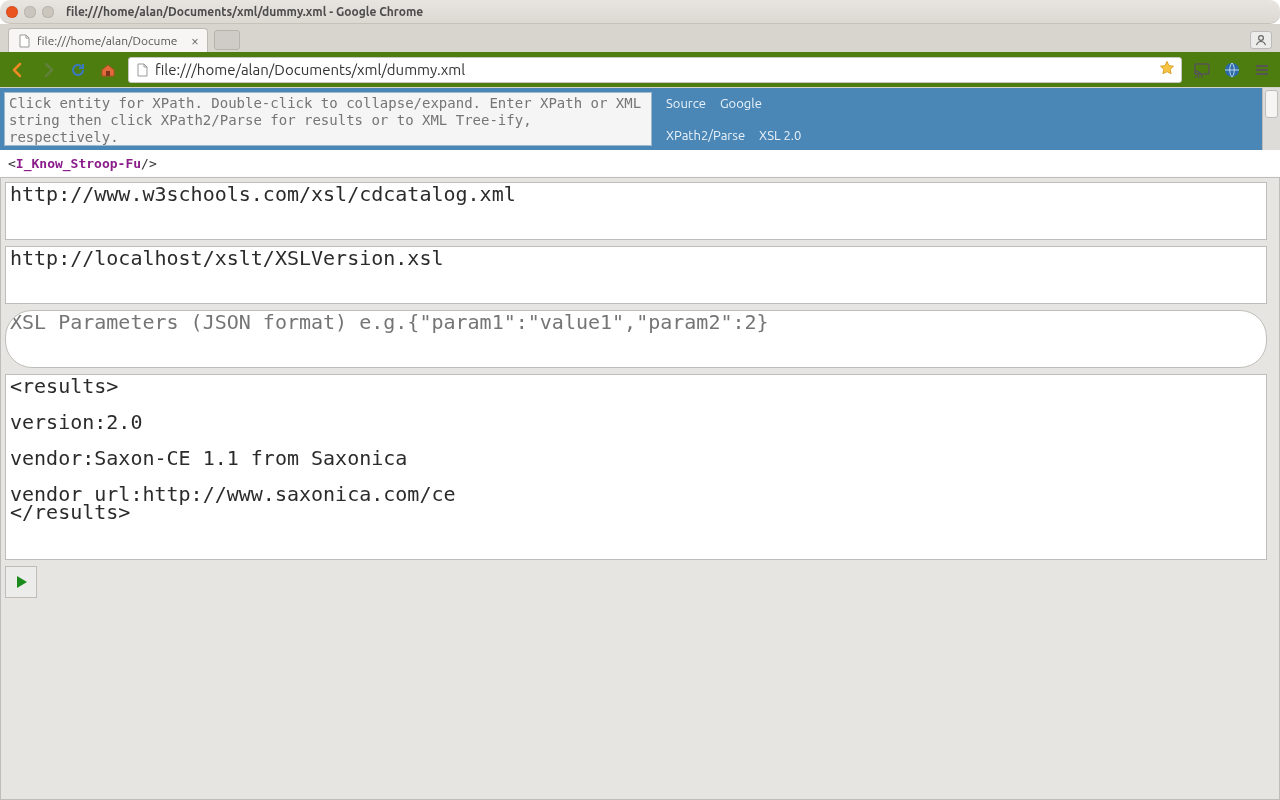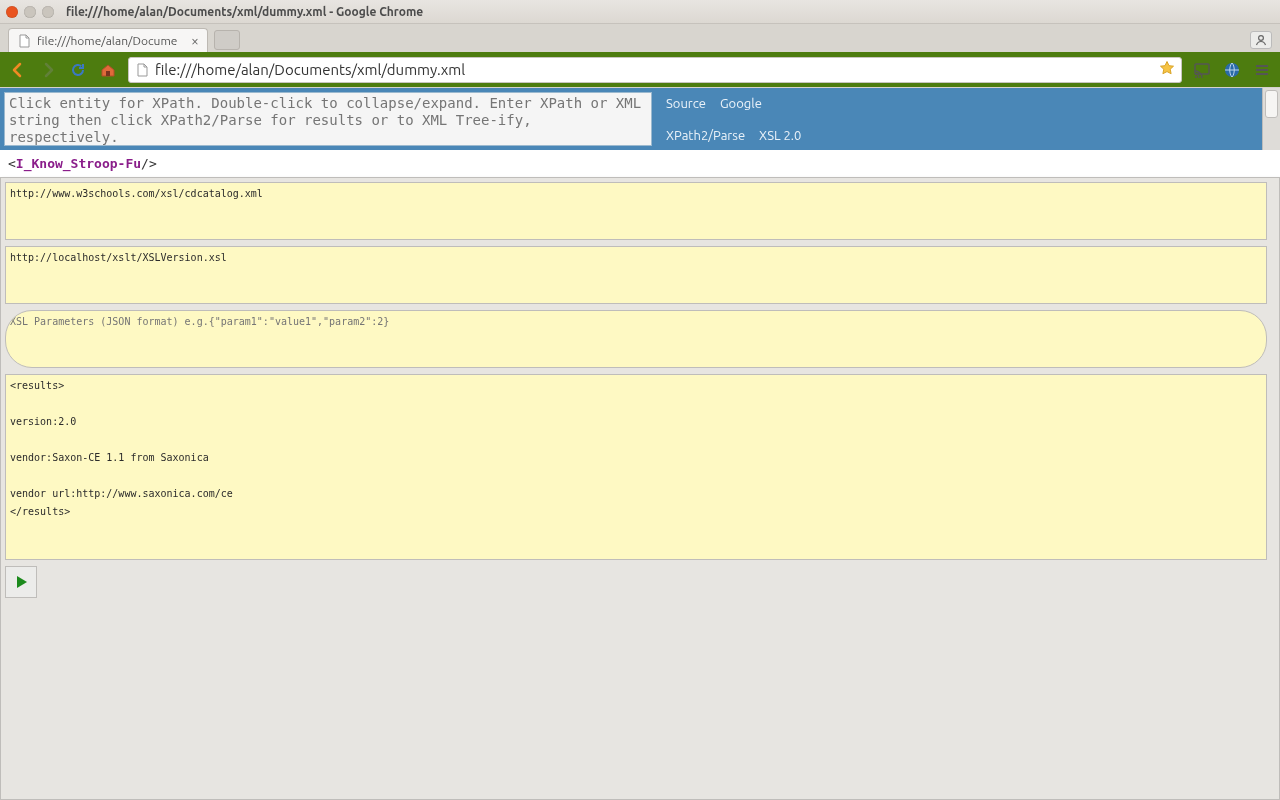--- a/index.html
+++ b/index.html
@@ -1,19 +1,19 @@
 <!DOCTYPE html>
 <html><head>
   <meta charset="utf-8">
   <style>
     * { margin:0; padding:0; box-sizing:border-box; }
     body { font-family:"Ubuntu","DejaVu Sans",sans-serif; font-size:13px; background:#fff; width:1280px; height:800px; overflow:hidden; }
 
     
-    .os-titlebar { height:24px; background:linear-gradient(#e8e5e1,#dcd8d2); display:flex; align-items:center; padding:0 6px; border-bottom:1px solid #c6c2bc; }
+    .os-titlebar { height:24px; background:linear-gradient(#e8e5e1,#dcd8d2); display:flex; align-items:center; padding:0 6px; border-bottom:1px solid #c6c2bc;border-radius:10px; }
     .os-titlebar .win-btn { width:12px; height:12px; border-radius:50%; margin-right:6px; display:inline-block; box-shadow:inset 0 0 1px rgba(0,0,0,0.4); }
     .win-close { background:#e95420; }
     .win-min { background:#cac5bd; }
     .win-max { background:#cac5bd; }
     .os-title { margin-left:6px; color:#4c4c4c; font-weight:bold; font-size:12px; }
 
     
     .tabstrip { height:28px; background:#d8d5cf; display:flex; align-items:flex-end; padding:0 8px; position:relative; }
     .tab { width:200px; height:24px; background:#f7f6f5; border:1px solid #bdb9b3; border-bottom:none; border-top-left-radius:4px; border-top-right-radius:4px; display:flex; align-items:center; padding:0 8px; font-size:12px; color:#555; position:relative; }
     .tab .page-icon { width:14px; height:14px; margin-right:6px; }
@@ -36,21 +36,21 @@
     .app-link { cursor:pointer; }
     .header-scroll { margin-left:auto; width:18px; background:#dedcd8; border-left:1px solid #bbb; position:relative; }
     .header-scroll .thumb { position:absolute; top:2px; left:2px; right:2px; height:28px; background:#f6f5f3; border:1px solid #bfbdba; border-radius:3px; }
 
     
     .content { display:flex; height:calc(800px - 24px - 28px - 36px - 62px);flex-direction:column; }
     .left-panel { width:332px; padding:6px 8px; font-family:"DejaVu Sans Mono",monospace; font-size:13px; }
     .left-panel .tag-bracket { color:#333; }
     .left-panel .tag-name { color:#8a1d8a; font-weight:bold; }
     .right-panel { flex:1; background:#e7e5e1; padding:4px 12px 4px 4px; border:1px solid #bfbdba; box-shadow:2px 2px 4px rgba(0,0,0,0.15); display:flex; flex-direction:column; gap:6px; height:414px; }
-    .field { background:#fef9c3; border:1px solid #bfbdba; font-family:"DejaVu Sans Mono",monospace; font-size:10px; color:#2b2b2b; padding:2px 4px; resize:none; width:100%; line-height:18px; }
+    .field { background:#ffffff; border:1px solid #bfbdba; font-family:"DejaVu Sans Mono",monospace; font-size:20px; color:#2b2b2b; padding:2px 4px; resize:none; width:100%; line-height:18px; }
     .field.ph-gray { color:#888; }
     .run-btn { width:32px; height:32px; background:#ececea; border:1px solid #bfbdba; display:flex; align-items:center; justify-content:center; cursor:pointer; }
 
     .page-icon svg, .nav-btn svg, .user-btn svg { display:block; }
   </style>
 </head>
 <body>
 
 <div class="os-titlebar">
   <span class="win-btn win-close"></span>

